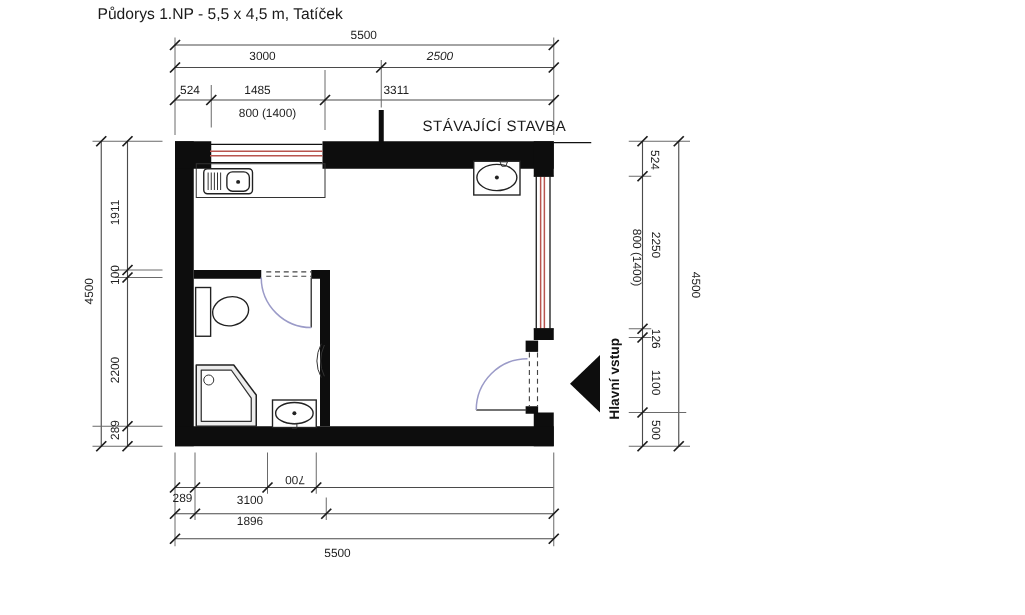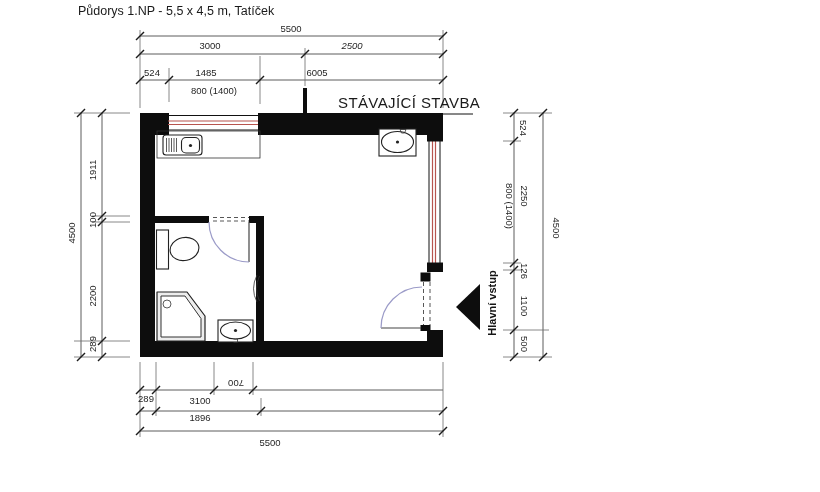--- a/index.html
+++ b/index.html
@@ -7,21 +7,21 @@
     position:relative;width:820px;height:492px;background:#fff;overflow:hidden;
     font-family:"Liberation Sans","DejaVu Sans",sans-serif;color:var(--text,#1f1f1f);
   }
   .canvas svg{position:absolute;left:0;top:0;}
   .lbl{position:absolute;font-size:9.5px;line-height:1;white-space:nowrap;color:var(--text,#1f1f1f);}
   .ctr{transform:translate(-50%,-50%);}
   .rot-ccw{transform:translate(-50%,-50%) rotate(-90deg);}
   .rot-cw{transform:translate(-50%,-50%) rotate(90deg);}
   .rot-180{transform:translate(-50%,-50%) rotate(180deg);}
   .title{position:absolute;left:78px;top:4px;font-size:12.5px;color:#1a1a1a;}
-  .stavba{position:absolute;left:338px;top:94px;font-size:15px;letter-spacing:.4px;color:#1a1a1a;}
+  .stavba{position:absolute;left:338px;top:94px;font-size:12px;letter-spacing:.4px;color:#1a1a1a;}
   .vstup{position:absolute;left:492px;top:303px;transform:translate(-50%,-50%) rotate(-90deg);
          font-size:11px;font-weight:600;white-space:nowrap;color:#151515;}
   
   .wall{fill:var(--wall,#0d0d0d);stroke:none;}
   .dim{stroke:var(--dim_line,#4a4a4a);stroke-width:0.9;fill:none;}
   .ext{stroke:#6a6a6a;stroke-width:0.8;fill:none;}
   .tick{stroke:#1c1c1c;stroke-width:1.4;fill:none;}
   .fix{stroke:#222;stroke-width:1.1;fill:#fff;}
   .fixthin{stroke:#333;stroke-width:0.8;fill:none;}
   .redline{stroke:var(--window_line,#b8544e);stroke-width:1.2;fill:none;}
@@ -212,21 +212,21 @@
 
   <div class="title">Půdorys 1.NP -  5,5 x 4,5 m, Tatíček</div>
   <div class="stavba">STÁVAJÍCÍ STAVBA</div>
   <div class="vstup">Hlavní vstup</div>
 
   <div class="lbl ctr" style="left:291px;top:29px;">5500</div>
   <div class="lbl ctr" style="left:210px;top:46px;">3000</div>
   <div class="lbl ctr" style="left:352px;top:46px;font-style:italic;">2500</div>
   <div class="lbl ctr" style="left:152px;top:73px;">524</div>
   <div class="lbl ctr" style="left:206px;top:73px;">1485</div>
-  <div class="lbl ctr" style="left:317px;top:73px;">6005</div>
+  <div class="lbl ctr" style="left:317px;top:73px;">3311</div>
   <div class="lbl ctr" style="left:214px;top:91px;">800 (1400)</div>
 
   <div class="lbl rot-ccw" style="left:72px;top:233px;">4500</div>
   <div class="lbl rot-ccw" style="left:93px;top:170px;">1911</div>
   <div class="lbl rot-ccw" style="left:93px;top:220px;">100</div>
   <div class="lbl rot-ccw" style="left:93px;top:296px;">2200</div>
   <div class="lbl rot-ccw" style="left:93px;top:344px;">289</div>
 
   <div class="lbl rot-cw" style="left:523px;top:128px;">524</div>
   <div class="lbl rot-cw" style="left:524px;top:196px;">2250</div>

